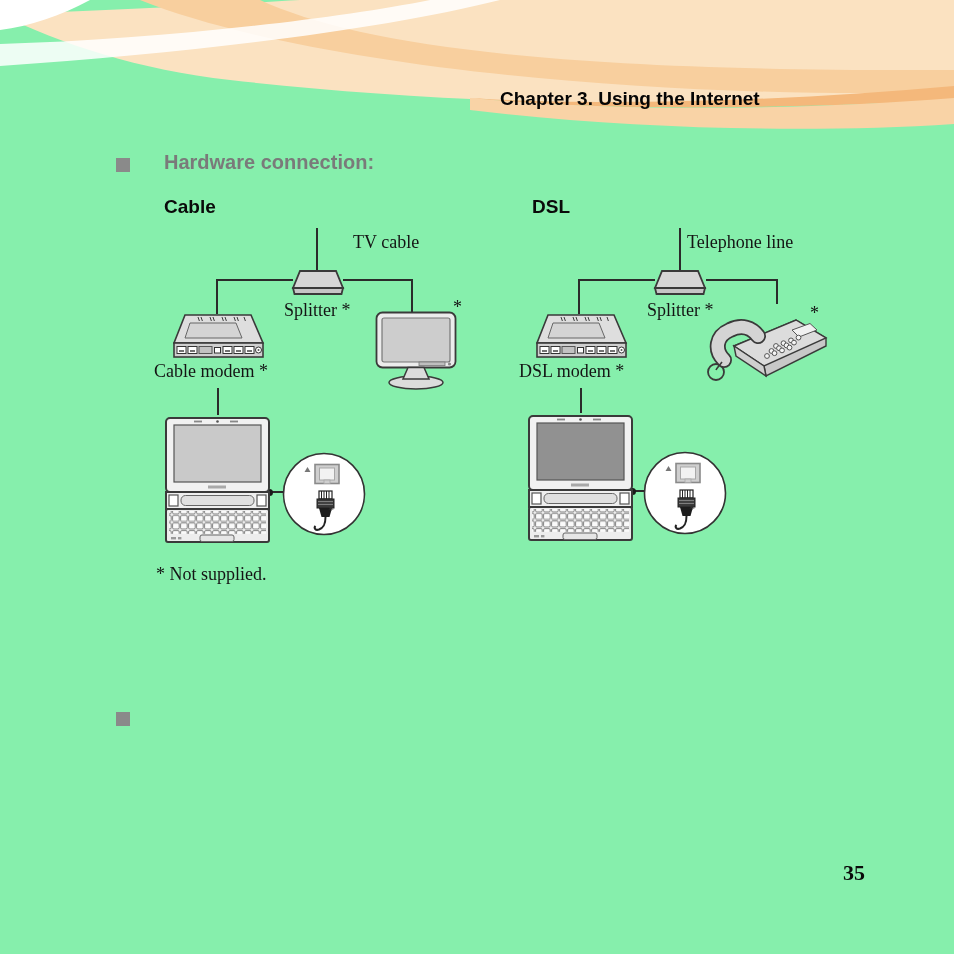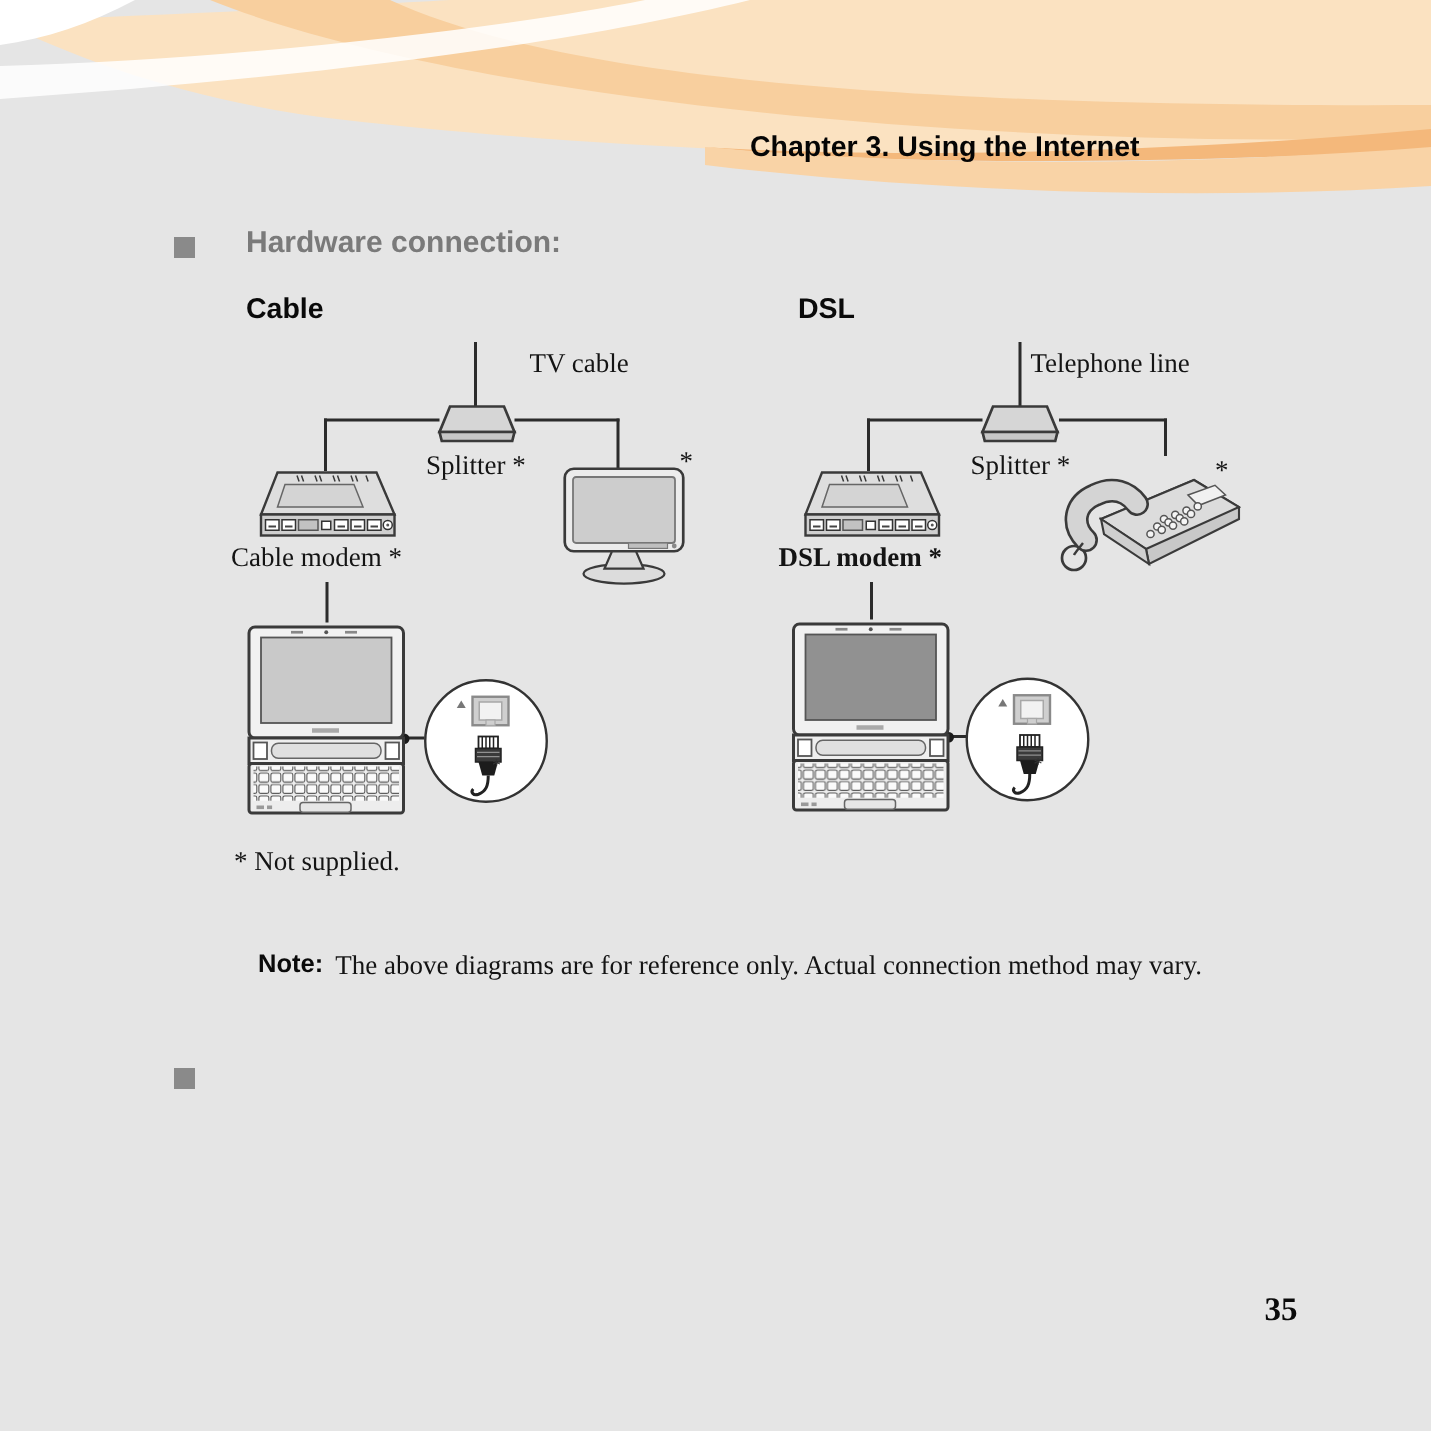--- a/index.html
+++ b/index.html
@@ -1,16 +1,16 @@
 <!DOCTYPE html>
 <html><head>
 <meta charset="utf-8">
 <style>
   html,body{margin:0;padding:0;background:#fff;}
-  .page{position:relative;width:954px;height:954px;background:#e5e5e5;overflow:hidden;
+  .page{position:relative;width:954px;height:954px;background:#86efac;overflow:hidden;
         font-family:"Liberation Serif",serif;color:#111;}
   .banner-svg{position:absolute;left:0;top:0;width:954px;height:132px;}
   .chapter{position:absolute;left:500px;top:88px;width:370px;text-align:left;
            font-family:"Liberation Sans",sans-serif;font-weight:bold;font-size:19px;color:#050505;}
   .sec-bullet{position:absolute;width:14px;height:14px;background:#8a8a8a;}
   .sec-head{position:absolute;font-family:"Liberation Sans",sans-serif;font-weight:bold;
             font-size:20px;color:#7a7a7a;}
   .col-head{position:absolute;font-family:"Liberation Sans",sans-serif;font-weight:bold;
             font-size:19px;color:#0a0a0a;}
   .dlabel{position:absolute;font-size:18px;color:#141414;white-space:nowrap;}
@@ -198,28 +198,24 @@
     </svg>
 
   <div class="dlabel" style="left:324px;top:232px;margin-left:29px;">TV cable</div>
   <div class="dlabel" style="left:284px;top:300px;">Splitter *</div>
   <div class="dlabel" style="left:154px;top:361px;">Cable modem *</div>
   <div class="star" style="left:453px;top:297px;">*</div>
   <div class="star-sm" style="left:328px;top:503px;">*</div>
 
   <div class="dlabel" style="left:687px;top:232px;">Telephone line</div>
   <div class="dlabel" style="left:647px;top:300px;">Splitter *</div>
-  <div class="dlabel" style="left:519px;top:361px;font-weight:bold;">DSL modem *</div>
+  <div class="dlabel" style="left:519px;top:361px;">DSL modem *</div>
   <div class="star" style="left:810px;top:303px;">*</div>
   <div class="star-sm" style="left:689px;top:502px;">*</div>
 
   <div class="footnote">* Not supplied.</div>
 
-  <div class="notebox">
-    <span class="notelabel">Note:</span>
-    <span class="notebody">The above diagrams are for reference only. Actual connection method may vary.</span>
-  </div>
 
   <div class="sec-bullet" style="left:116px;top:712px;"></div>
 
   <div class="pagenum">35</div>
 
 </div>
 
 </body></html>

